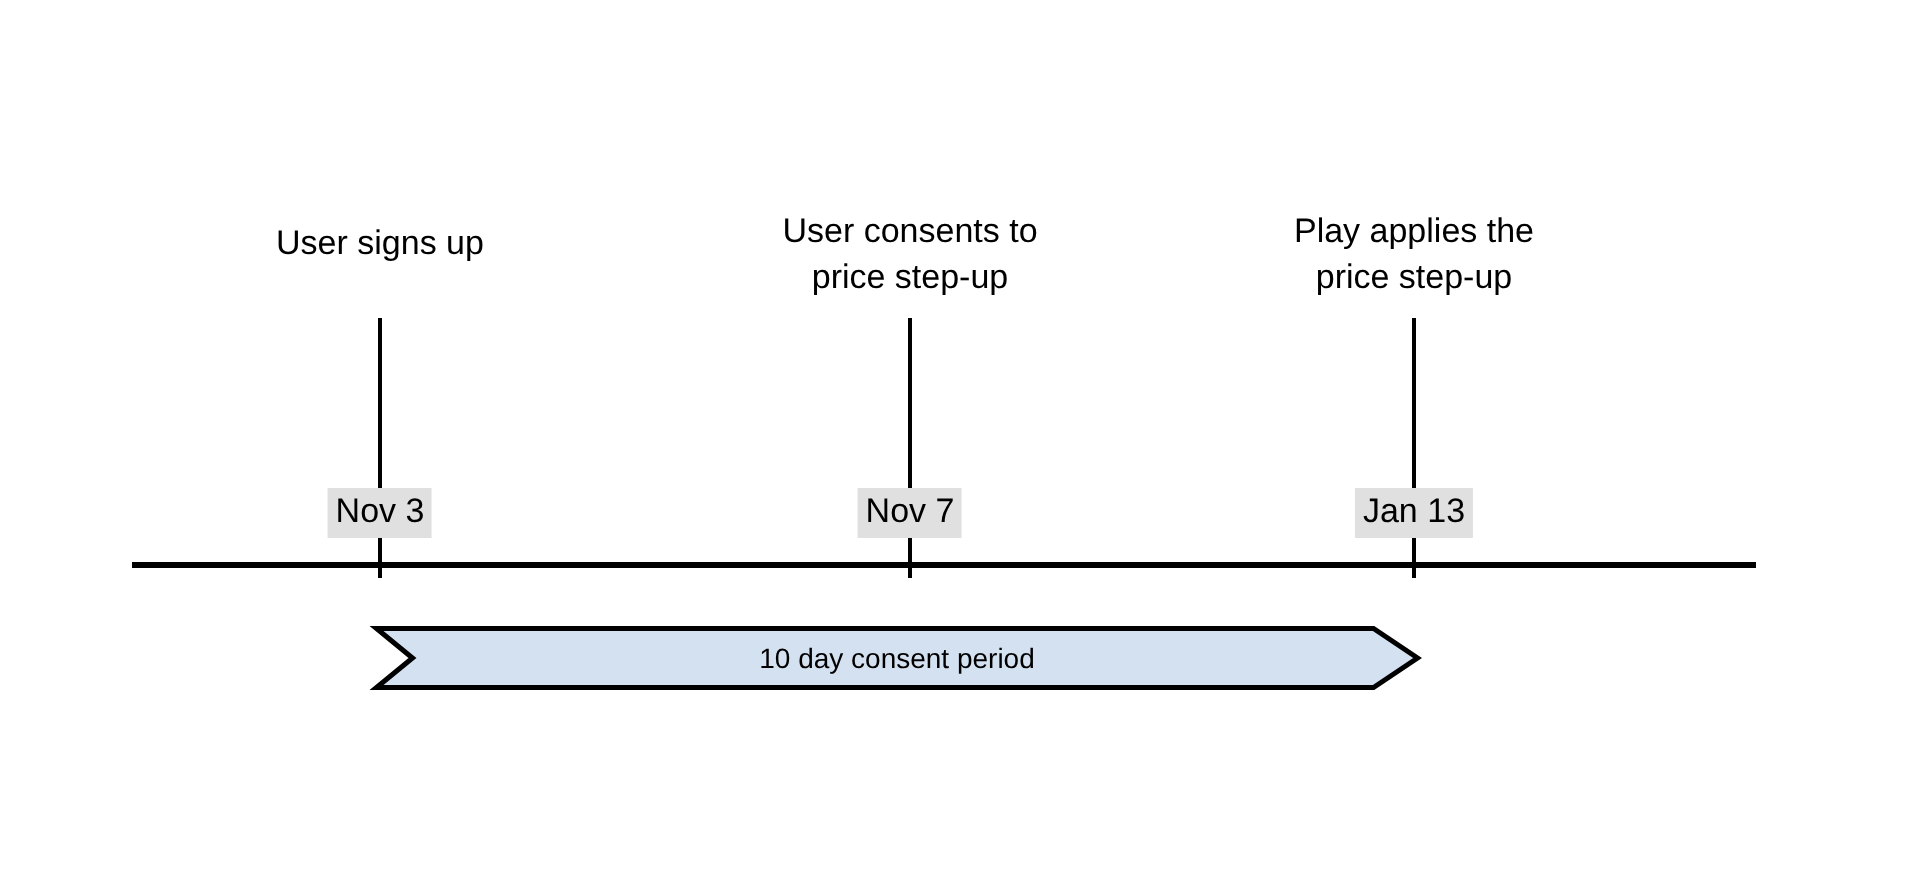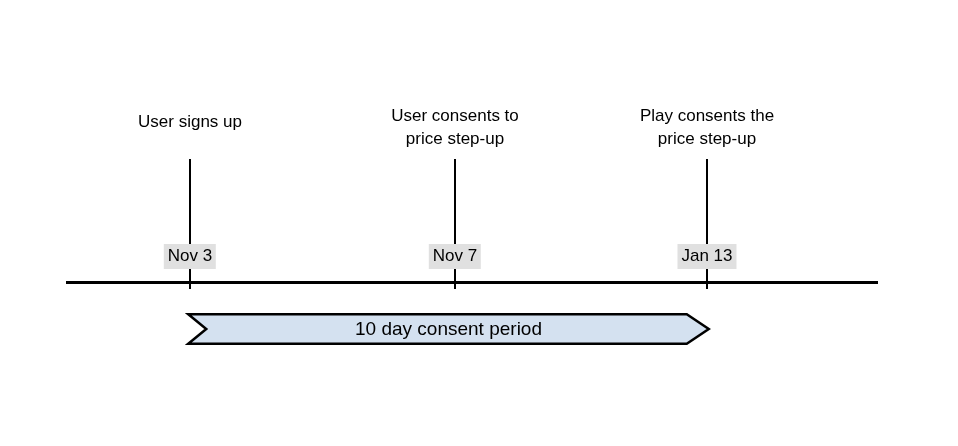--- a/index.html
+++ b/index.html
@@ -73,21 +73,21 @@
   }
   .period-banner-label {
     position: absolute;
     top: 0;
     left: 0;
     width: 100%;
     height: 100%;
     display: flex;
     align-items: center;
     justify-content: center;
-    font-size: 19px;
+    font-size: 14px;
     line-height: 20px;
     color: #000000;
     white-space: nowrap;
     pointer-events: none;
   }
 </style>
 </head>
 <body>
 
 <div id="canvas" style="background: rgb(255, 255, 255);">
@@ -102,21 +102,21 @@
 
   <div class="event-marker" id="marker-1" style="left: 455px;">
     <div class="tick-line" style="top: 159px; height: 130px; background: rgb(0, 0, 0);"></div>
     <div class="event-label" style="top: 104px; color: rgb(0, 0, 0);">User consents to
 price step-up</div>
     <div class="date-label" style="top: 244px; background: rgb(224, 224, 224); color: rgb(0, 0, 0);">Nov 7</div>
   </div>
 
   <div class="event-marker" id="marker-2" style="left: 707px;">
     <div class="tick-line" style="top: 159px; height: 130px; background: rgb(0, 0, 0);"></div>
-    <div class="event-label" style="top: 104px; color: rgb(0, 0, 0);">Play consents the
+    <div class="event-label" style="top: 104px; color: rgb(0, 0, 0);">Play applies the
 price step-up</div>
     <div class="date-label" style="top: 244px; background: rgb(224, 224, 224); color: rgb(0, 0, 0);">Jan 13</div>
   </div>
 
   <div class="period-banner" id="period-banner" style="left: 187px; top: 313px; width: 523px; height: 32px;">
     <svg id="period-banner-svg" width="523" height="32" viewBox="0 0 523 32">
       <polygon id="period-banner-poly" points="1.25,1.25 499.75,1.25 521.75,16.00 499.75,30.75 1.25,30.75 19.25,16.00" fill="#d4e1f0" stroke="#000000" stroke-width="2.5" stroke-linejoin="miter"></polygon>
     </svg>
     <div class="period-banner-label">10 day consent period</div>
   </div>

